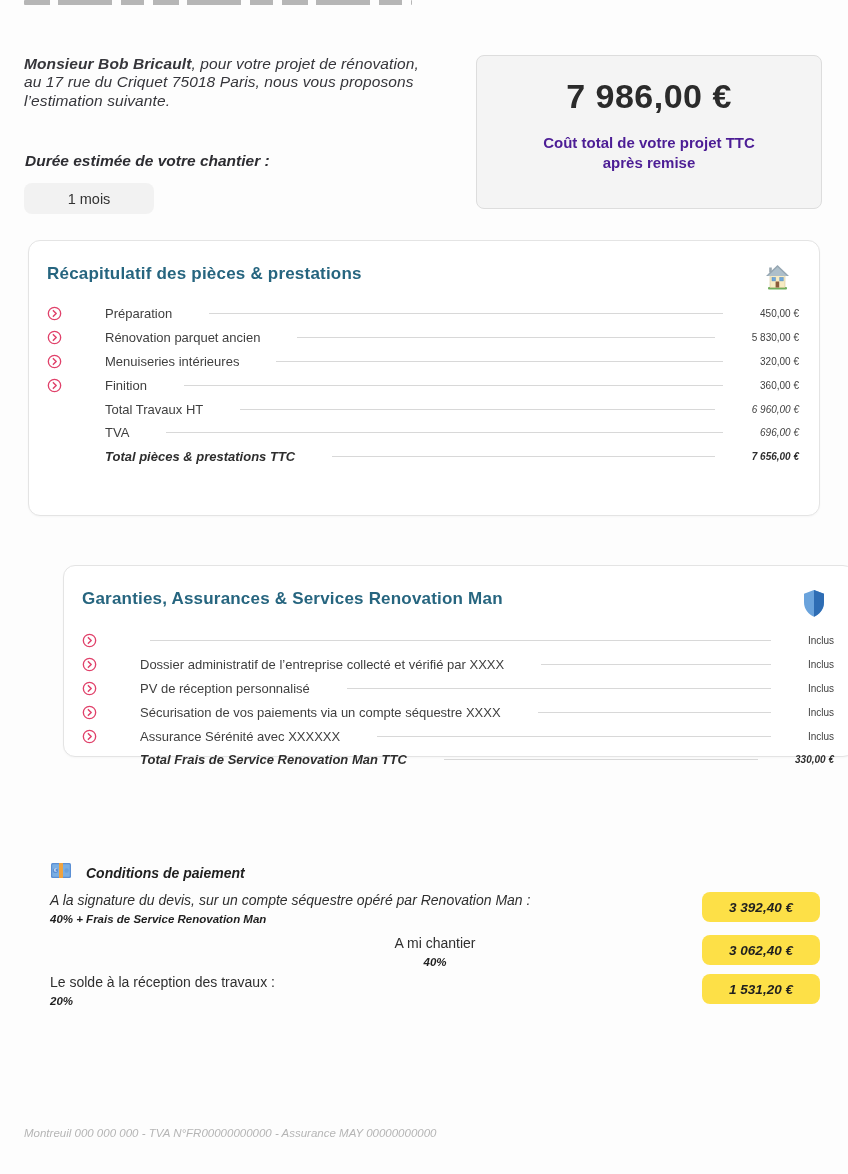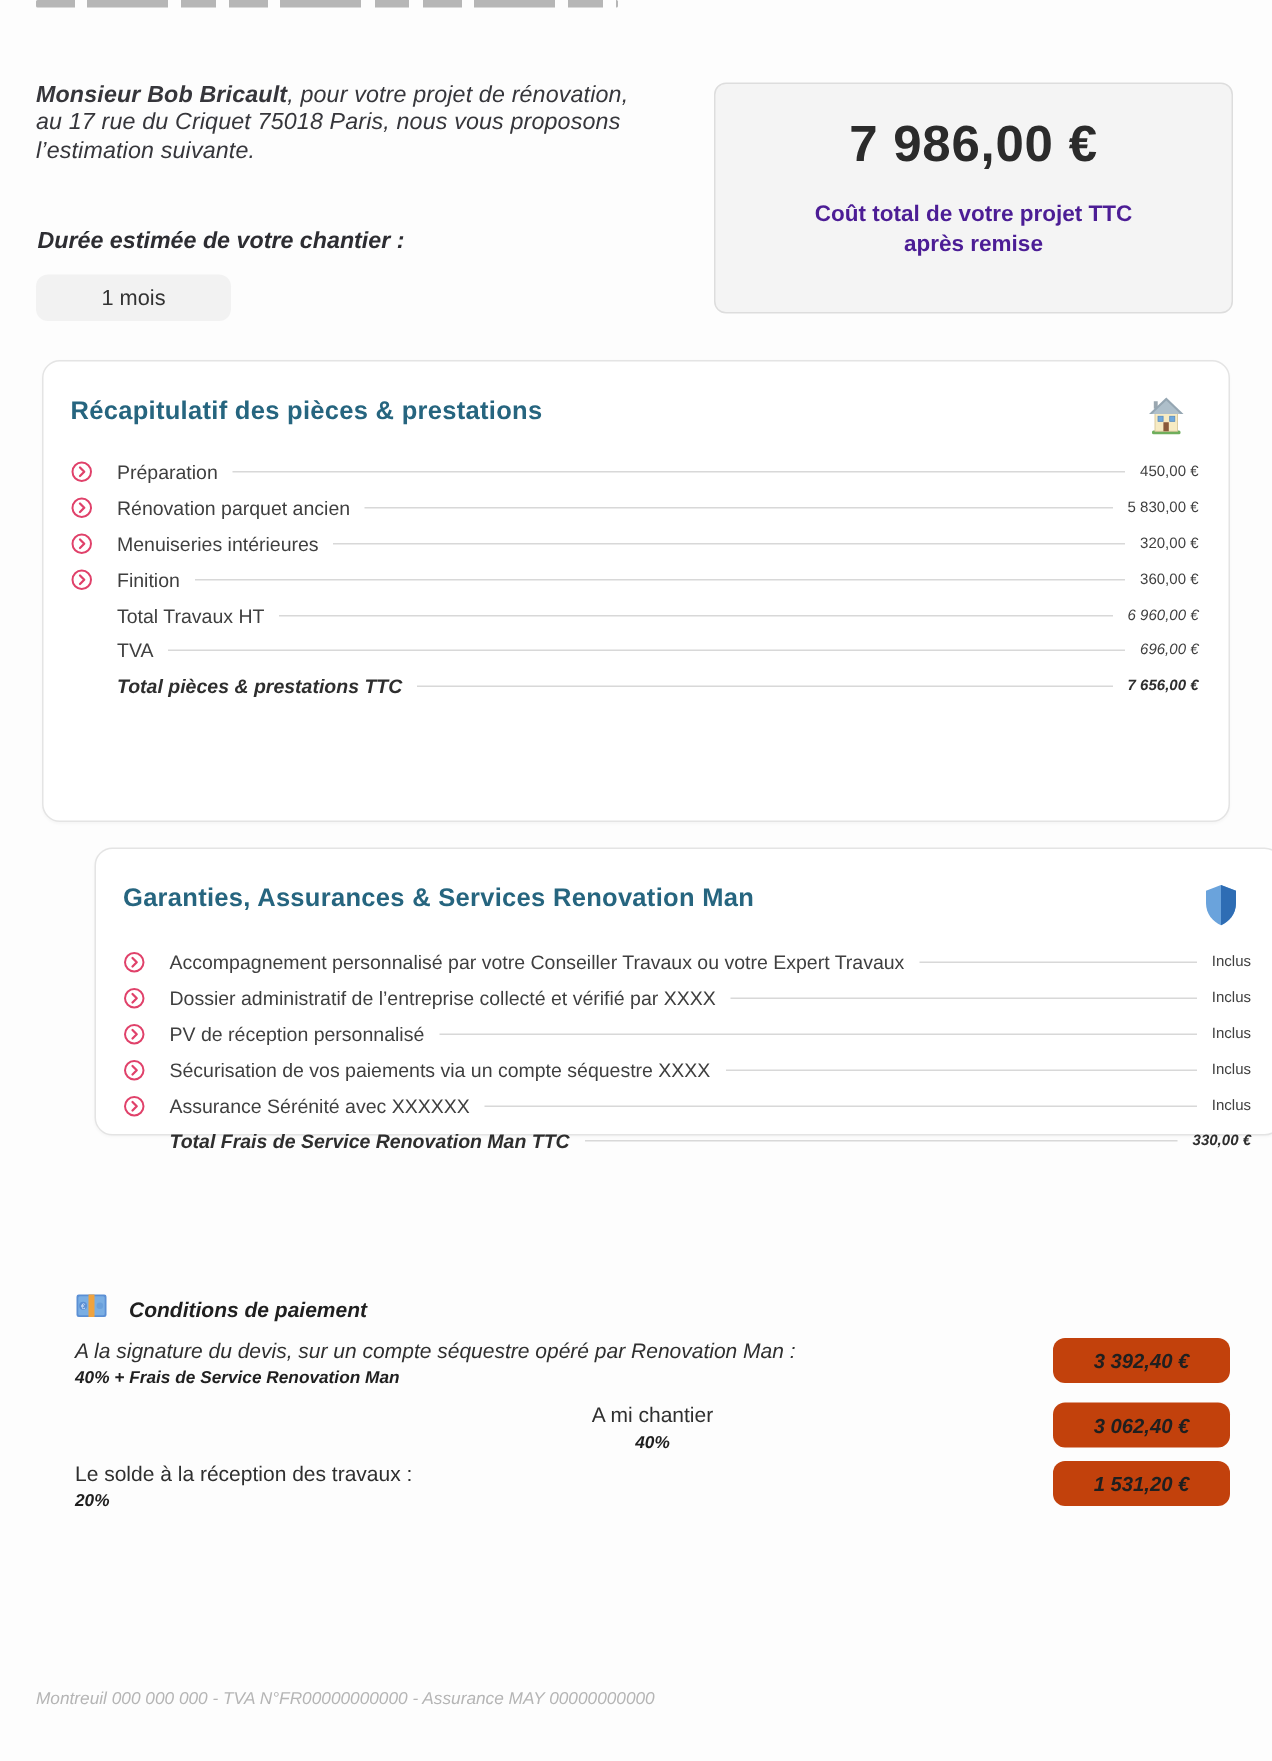--- a/index.html
+++ b/index.html
@@ -25,44 +25,44 @@
   .price-caption{margin-top:17px;padding:0 56px;font-size:15px;font-weight:600;color:#4c1d95;line-height:1.32;}
   .duration-label{position:absolute;left:25px;top:152px;font-size:15.5px;font-weight:700;font-style:italic;color:#2d2d32;}
   .duration-pill{
     position:absolute;left:24px;top:183px;width:130px;height:31px;border-radius:8px;background:#f2f2f2;
     display:flex;align-items:center;justify-content:center;font-size:14.5px;color:#333;
   }
   .card{
     position:absolute;left:28px;width:792px;box-sizing:border-box;background:#ffffff;
     border:1px solid #e4e4e4;border-radius:12px;box-shadow:0 1px 2px rgba(0,0,0,.03);
   }
-  .card1{top:240px;height:308px;}
+  .card1{top:240px;height:276px;}
   .card2{top:565px;height:192px;margin-left:35px;}
   .card-head{display:flex;justify-content:space-between;align-items:flex-start;padding:23px 28px 7px 18px;}
   .card-title{font-size:17px;font-weight:800;color:#26657f;letter-spacing:.2px;}
-  .row{display:flex;align-items:center;height:23.8px;padding:0 20px 0 18px;}
+  .row{display:flex;align-items:center;height:23.8px;padding:0 20px 0 18px;gap:27px;}
   .bullet{width:15px;height:15px;margin-right:16px;flex:none;display:flex;}
   .bullet.empty{visibility:hidden;}
   .row .label{font-size:13px;color:#3f3f3f;white-space:nowrap;}
   .row .line{flex:1;border-top:1px solid #d8d8d8;margin:0 10px;height:0;}
   .row .value{font-size:10px;color:#3f3f3f;white-space:nowrap;}
   .row .value.it{font-style:italic;}
   .row.total .label,.row.total .value{font-weight:700;font-style:italic;color:#2e2e2e;}
   .payment{position:absolute;left:50px;top:862px;width:770px;height:150px;}
   .pay-head{display:flex;align-items:center;gap:14px;}
   .pay-title{font-size:14px;font-weight:700;font-style:italic;color:#1f1f1f;}
   .pay-row{position:absolute;left:0;right:0;}
   .pay-row.r1{top:30px;}
   .pay-row.r2{top:73px;text-align:center;}
   .pay-row.r3{top:112px;}
   .pay-label{font-size:14px;color:#2f2f2f;}
   .pay-label.it{font-style:italic;}
   .pay-sub{margin-top:5px;font-size:11.5px;font-weight:700;font-style:italic;color:#1f1f1f;}
   .pay-pill{
-    position:absolute;right:0;top:0;width:118px;height:30px;border-radius:8px;background:#c2410c;
+    position:absolute;right:0;top:0;width:118px;height:30px;border-radius:8px;background:#fde047;
     display:flex;align-items:center;justify-content:center;
     font-size:13.5px;font-weight:700;font-style:italic;color:#1f1f1f;
   }
   .footer{position:absolute;left:24px;top:1126px;width:700px;font-size:11.5px;font-style:italic;color:#b5b5b5;line-height:15.5px;}
 </style>
 </head>
 <body>
 
 <div class="clip-strip"></div>
 
@@ -179,21 +179,20 @@
     </span>
   </div>
   <div>
     <div class="row">
       <span class="bullet">
           <svg width="15" height="15" viewBox="0 0 18 18">
             <circle cx="9" cy="9" r="7.4" fill="none" stroke="#e0416a" stroke-width="1.6"></circle>
             <path d="M7.6 5.6 L11 9 L7.6 12.4" fill="none" stroke="#e0416a" stroke-width="1.8" stroke-linecap="round" stroke-linejoin="round"></path>
           </svg>
         </span>
-      <span class="label">Accompagnement personnalisé par votre Conseiller Travaux ou votre Expert Travaux</span>
       <span class="line"></span>
       <span class="value">Inclus</span>
     </div>
     <div class="row">
       <span class="bullet">
           <svg width="15" height="15" viewBox="0 0 18 18">
             <circle cx="9" cy="9" r="7.4" fill="none" stroke="#e0416a" stroke-width="1.6"></circle>
             <path d="M7.6 5.6 L11 9 L7.6 12.4" fill="none" stroke="#e0416a" stroke-width="1.8" stroke-linecap="round" stroke-linejoin="round"></path>
           </svg>
         </span>

